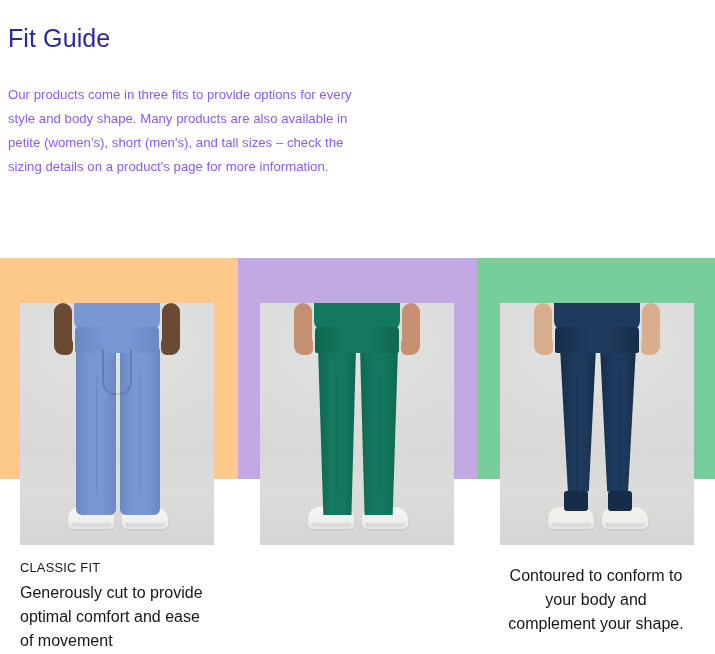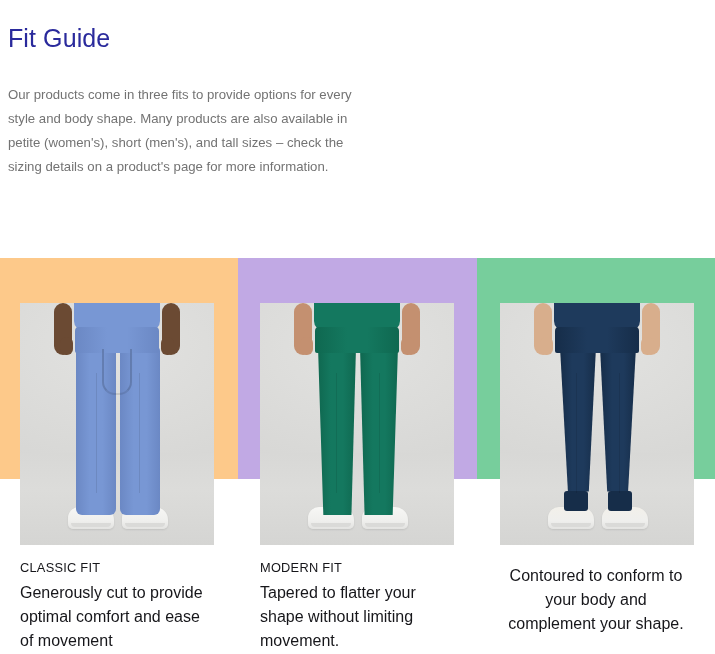--- a/index.html
+++ b/index.html
@@ -29,21 +29,21 @@
     white-space: nowrap;
   }
 
   .intro-paragraph {
     position: absolute;
     left: 8px;
     top: 70px;
     width: 345px;
     font-size: 13.2px;
     line-height: 24px;
-    color: #737373;
+    color: #8b5cf6;
     letter-spacing: 0.01px;
   }
 
   
   .band-strip {
     position: absolute;
     left: 0;
     top: 258px;
     width: 715px;
     height: 221px;
@@ -276,24 +276,20 @@
     <div class="skin-hand hand-l" style="background: rgb(196, 144, 112);"></div>
     <div class="skin-hand hand-r" style="background: rgb(196, 144, 112);"></div>
     <div class="torso" style="background: rgb(20, 120, 95);"></div>
     <div class="shoe shoe-l" style="background: linear-gradient(rgb(247, 247, 245) 0%, rgb(239, 239, 237) 62%, rgb(227, 227, 225) 100%);"></div>
     <div class="shoe shoe-r" style="background: linear-gradient(rgb(247, 247, 245) 0%, rgb(239, 239, 237) 62%, rgb(227, 227, 225) 100%);"></div>
     <div class="leg tapered-l" style="background: linear-gradient(90deg, rgb(15, 104, 80) 0%, rgb(20, 120, 95) 34%, rgb(20, 120, 95) 66%, rgb(15, 104, 80) 100%);"></div>
     <div class="leg tapered-r" style="background: linear-gradient(90deg, rgb(15, 104, 80) 0%, rgb(20, 120, 95) 34%, rgb(20, 120, 95) 66%, rgb(15, 104, 80) 100%);"></div>
     <div class="waist" style="background: linear-gradient(90deg, rgb(15, 104, 80) 0%, rgb(20, 120, 95) 38%, rgb(20, 120, 95) 62%, rgb(15, 104, 80) 100%);"></div>
     <div class="seam seam-l"></div>
     <div class="seam seam-r"></div>
-  </div>
-  <div class="caption">
-    <div class="caption-title">MODERN FIT</div>
-    <div class="caption-desc">Tapered to flatter your shape without limiting movement.</div>
   </div>
 </div>
 
 <div class="card card-3">
   <div class="photo" aria-label="Model wearing navy contemporary fit jogger scrub pants with cuffed ankles and white sneakers" title="Model wearing navy contemporary fit jogger scrub pants with cuffed ankles and white sneakers" style="background: rgb(220, 220, 218);">
     <div class="photo-bg"></div>
     <div class="floor"></div>
     <div class="arm arm-l" style="background: rgb(216, 174, 140);"></div>
     <div class="arm arm-r" style="background: rgb(216, 174, 140);"></div>
     <div class="skin-hand hand-l" style="background: rgb(216, 174, 140);"></div>

